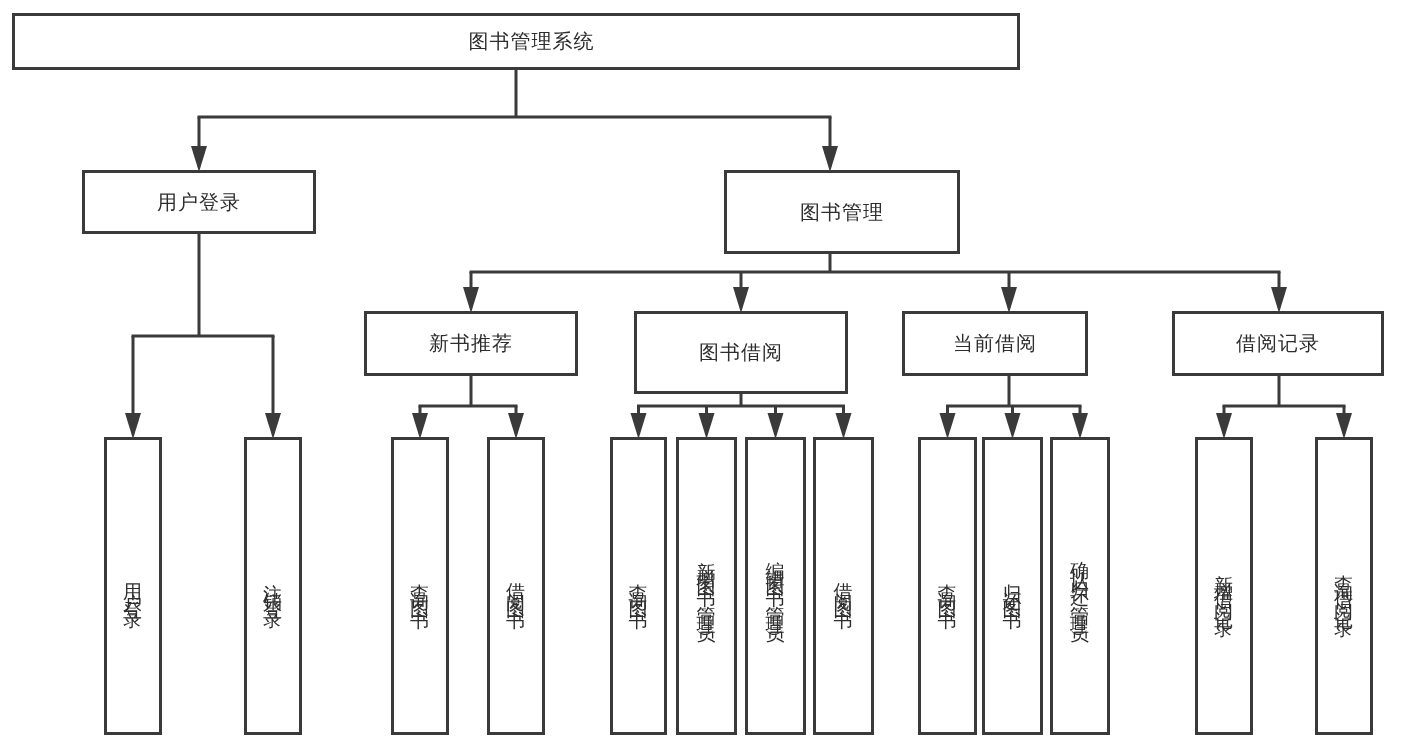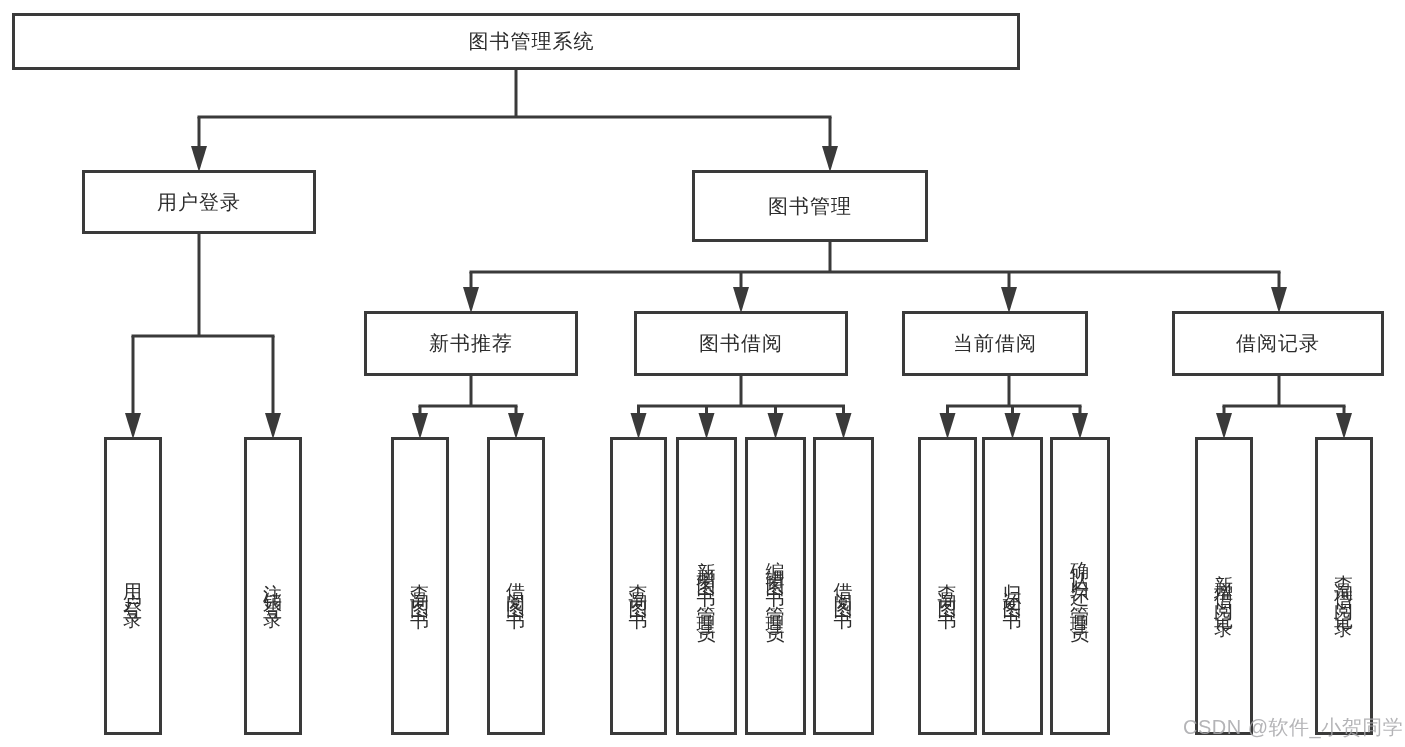--- a/index.html
+++ b/index.html
@@ -107,27 +107,27 @@
       <path d="M 1344 406 L 1344 419" stroke="#3a3a3a" stroke-width="3" fill="none"></path>
       <polygon points="1336,413 1352,413 1344,439" fill="#3a3a3a"></polygon>
     </svg>
   <div id="nodes">
       <div class="node" style="left: 12px; top: 13px; width: 1008px; height: 57px; padding-left: 31px;">
         <span class="label">图书管理系统</span>
       </div>
       <div class="node" style="left: 82px; top: 170px; width: 234px; height: 64px;">
         <span class="label">用户登录</span>
       </div>
-      <div class="node" style="left: 692px; top: 170px; width: 236px; height: 72px;">
+      <div class="node" style="left: 724px; top: 170px; width: 236px; height: 84px;">
         <span class="label">图书管理</span>
       </div>
       <div class="node" style="left: 364px; top: 311px; width: 214px; height: 65px; text-align: right;">
         <span class="label">新书推荐</span>
       </div>
-      <div class="node" style="left: 634px; top: 311px; width: 214px; height: 65px;">
+      <div class="node" style="left: 634px; top: 311px; width: 214px; height: 83px;">
         <span class="label">图书借阅</span>
       </div>
       <div class="node" style="left: 902px; top: 311px; width: 186px; height: 65px;">
         <span class="label">当前借阅</span>
       </div>
       <div class="node" style="left: 1172px; top: 311px; width: 212px; height: 65px;">
         <span class="label">借阅记录</span>
       </div>
       <div class="node vertical" style="left: 104px; top: 437px; width: 58px; height: 298px;">
         <span class="label">用户登录</span>
@@ -162,14 +162,13 @@
       <div class="node vertical" style="left: 1050px; top: 437px; width: 60px; height: 298px;">
         <span class="label">确认归还（管理员）</span>
       </div>
       <div class="node vertical" style="left: 1195px; top: 437px; width: 58px; height: 298px;">
         <span class="label">新增借阅记录</span>
       </div>
       <div class="node vertical" style="left: 1315px; top: 437px; width: 58px; height: 298px;">
         <span class="label">查询借阅记录</span>
       </div>
     </div>
-  <div class="watermark">CSDN @软件_小贺同学</div>
 </div>
 
 </body></html>

